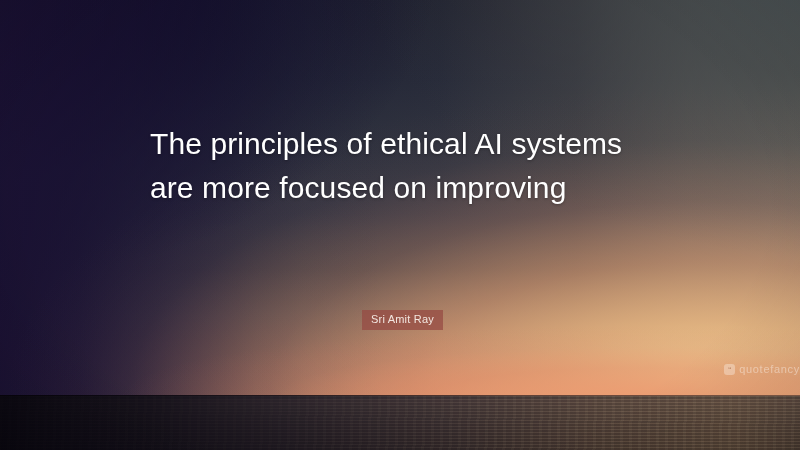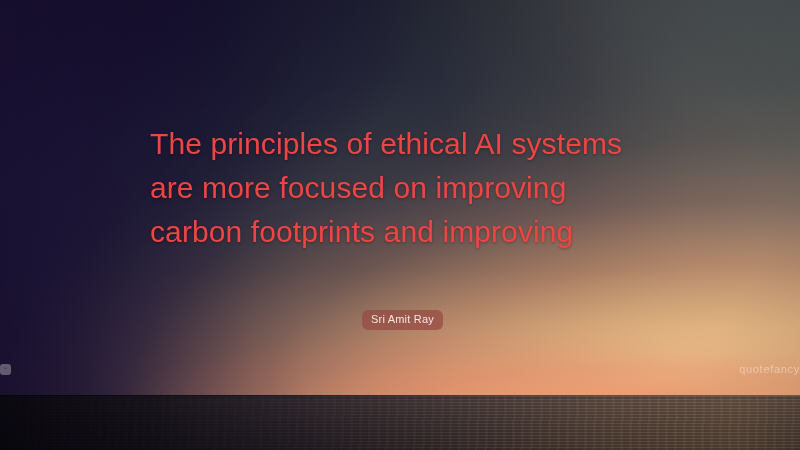--- a/index.html
+++ b/index.html
@@ -198,52 +198,51 @@
     position: absolute;
     left: 150px;
     top: 122px;
     width: 540px;
     z-index: 10;
   }
   .quote-line {
     font-size: 30px;
     line-height: 44px;
     font-weight: 300;
-    color: #ef4444;
+    color: #ffffff;
     letter-spacing: 0.1px;
     white-space: nowrap;
     text-shadow: 0 1px 3px rgba(0, 0, 0, 0.30);
   }
 
   
   #author-badge {
     position: absolute;
     left: 362px;
     top: 310px;
     z-index: 10;
     padding: 3px 9px 4px 9px;
     background: rgba(150, 74, 66, 0.72);
     color: #f3e6e0;
     font-size: 11px;
     font-weight: 400;
     letter-spacing: 0.2px;
     line-height: 13px;
-    border-radius: 6px;
   }
 
   
   #watermark {
     position: absolute;
     left: 0;
     right: 0;
     top: 363px;
     z-index: 10;
     display: flex;
     align-items: center;
-    justify-content: space-between;
+    justify-content: flex-end;
     gap: 4px;
     opacity: 0.42;
   }
   #watermark-logo {
     width: 11px;
     height: 11px;
     border-radius: 3px;
     background: rgba(255, 255, 255, 0.75);
     display: flex;
     align-items: center;
@@ -278,21 +277,20 @@
   <div id="sea">
     <div id="sea-warm"></div>
     <div id="sea-ripples"></div>
   </div>
 
   <div class="layer" id="vignette"></div>
 
   <div id="quote-block">
     <div class="quote-line">The principles of ethical AI systems</div>
     <div class="quote-line">are more focused on improving</div>
-    <div class="quote-line">carbon footprints and improving</div>
   </div>
 
   <div id="author-badge">Sri Amit Ray</div>
 
   <div id="watermark">
     <span id="watermark-logo">“</span>
     <span id="watermark-text">quotefancy</span>
   </div>
 
 </div>

